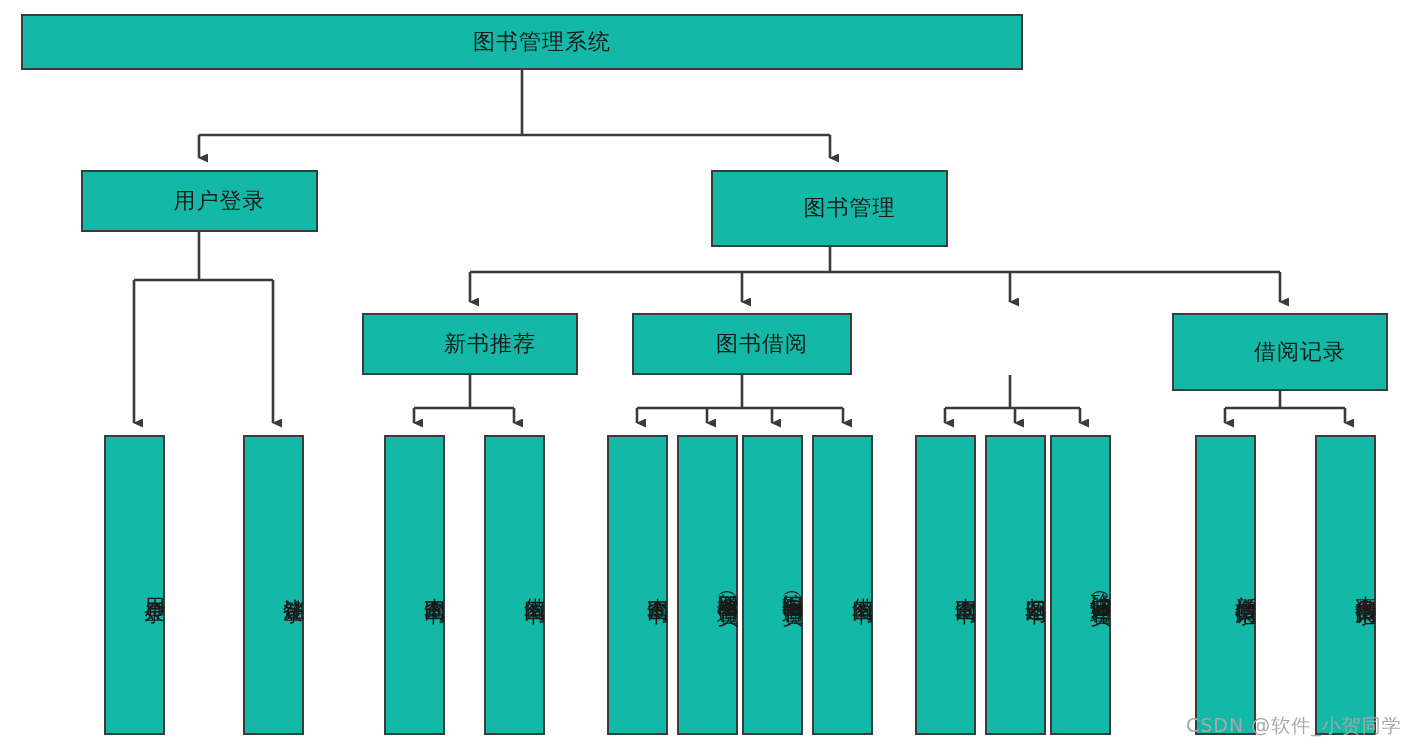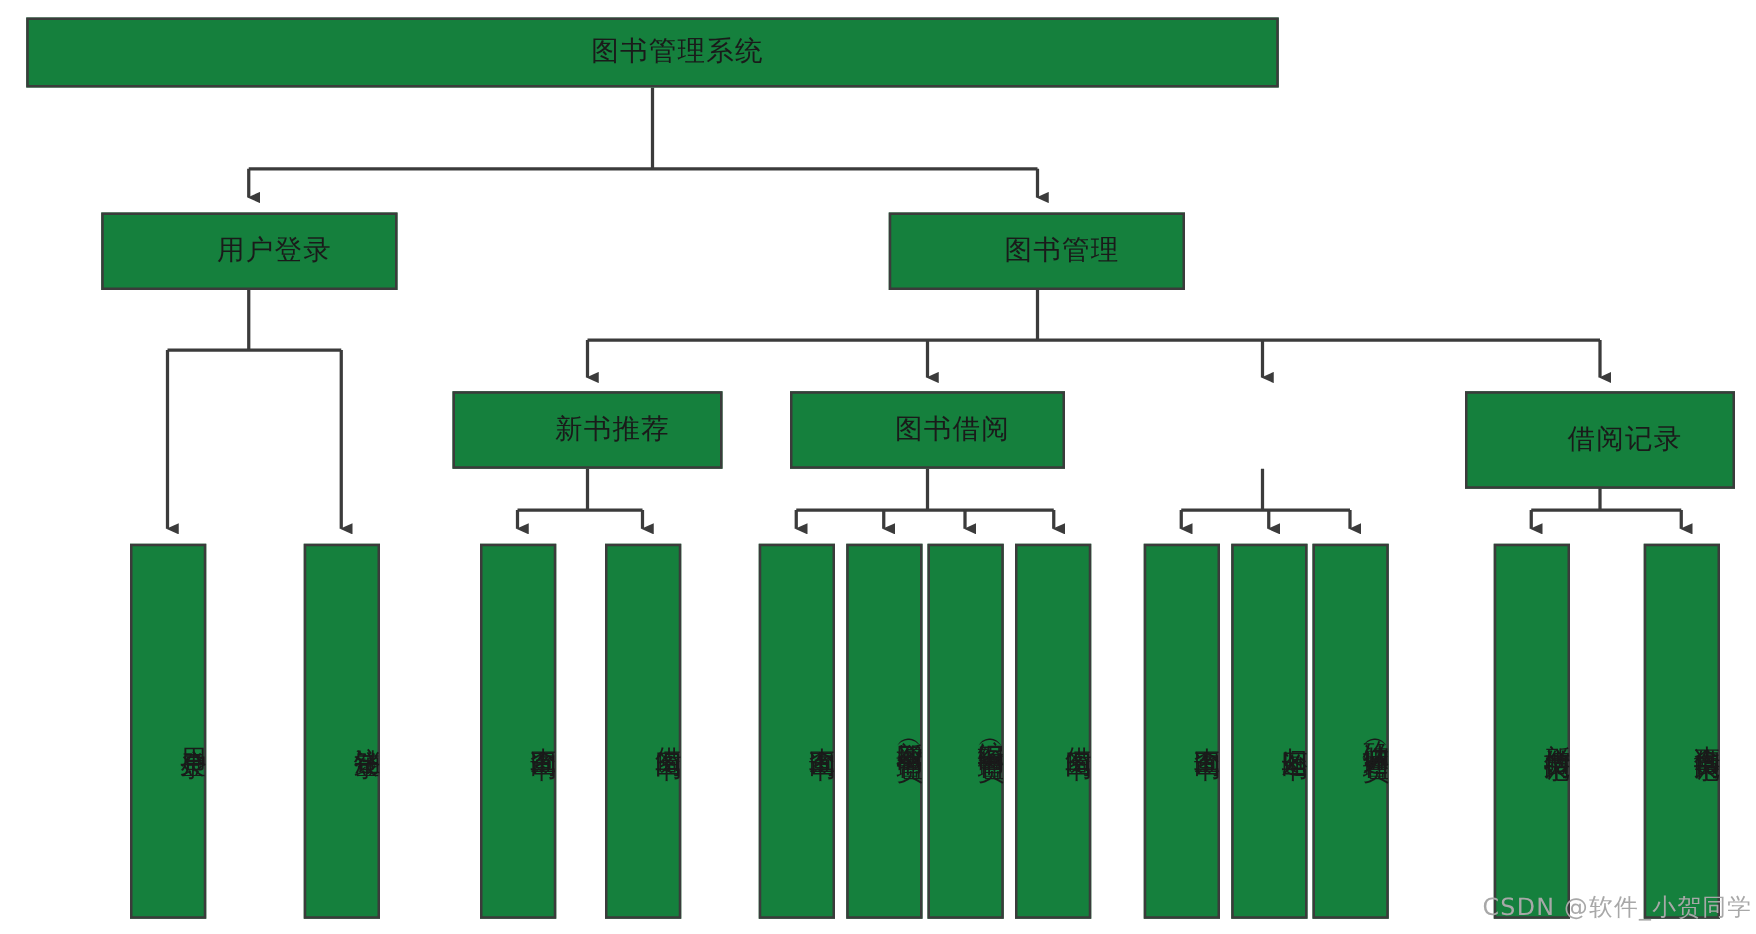--- a/index.html
+++ b/index.html
@@ -22,21 +22,21 @@
     position: absolute;
     left: 0;
     top: 0;
     width: 1405px;
     height: 747px;
   }
   .node {
     position: absolute;
     box-sizing: border-box;
     border: 2.5px solid #3b3b3b;
-    background: #15803d;
+    background: #14b8a6;
     display: flex;
     align-items: center;
     justify-content: center;
     color: #1a1a1a;
     z-index: 2;
     padding-left: 40px;
   }
   .node-h {
     font-size: 22px;
     letter-spacing: 1px;
@@ -128,21 +128,21 @@
     </g>
   </svg>
 
   <div class="node node-h node-root" style="left:21px; top:14px; width:1002px; height:56px;">
     <span>图书管理系统</span>
   </div>
 
   <div class="node node-h" style="left:81px; top:170px; width:237px; height:62px;">
     <span>用户登录</span>
   </div>
-  <div class="node node-h" style="left:711px; top:170px; width:237px; height:62px;">
+  <div class="node node-h" style="left:711px; top:170px; width:237px; height:77px;">
     <span>图书管理</span>
   </div>
 
   <div class="node node-h" style="left:632px; top:313px; width:220px; height:62px;">
     <span>图书借阅</span>
   </div>
   <div class="node node-h" style="left:362px; top:313px; width:216px; height:62px;">
     <span>新书推荐</span>
   </div>
   <div class="node node-h" style="left:1172px; top:313px; width:216px; height:78px;">

